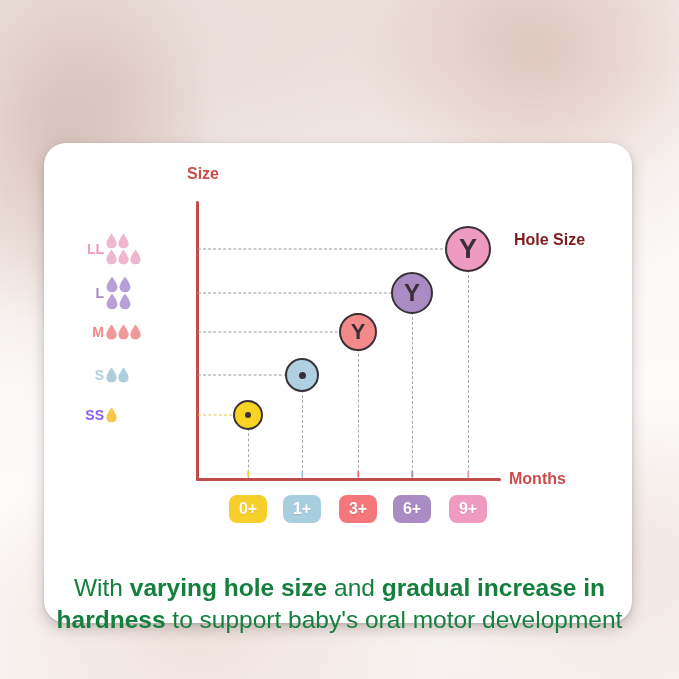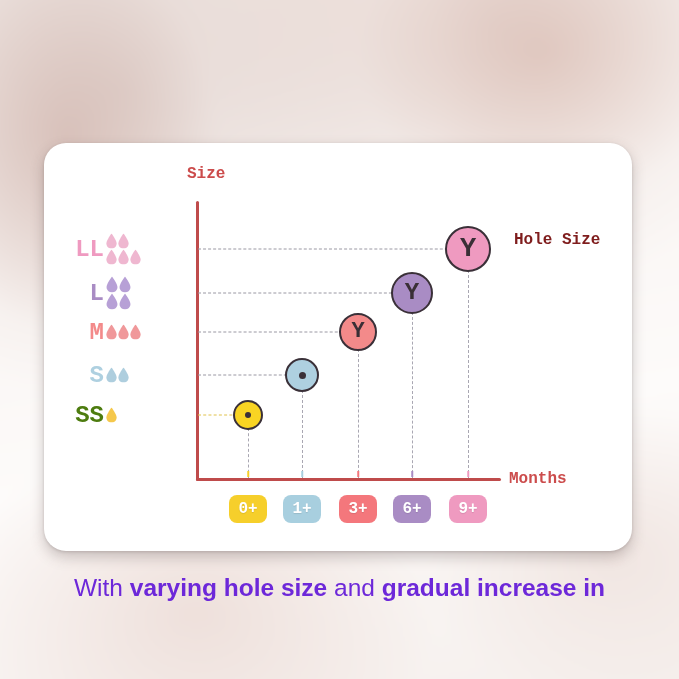--- a/index.html
+++ b/index.html
@@ -41,25 +41,24 @@
     line-height:1.16;
     letter-spacing:-0.4px;
     text-shadow:0 1px 2px rgba(255,255,255,.8);
   }
   #title .line { display:block; white-space:nowrap; }
 
   
   #card {
     position:absolute;
     left:44px; top:143px;
-    width:588px; height:408px;
+    width:588px; height:480px;
     background:#fff;
     border-radius:22px;
     box-shadow:0 6px 14px rgba(70,55,55,.26), 0 1px 3px rgba(70,55,55,.18);
-    font-family:Liberation Mono, monospace;
   }
 
   
   #plot { position:absolute; inset:0; }
 
   .axis-line { position:absolute; background:#bf4b4b; }
   #y-axis { left:152px; top:58px;  width:2.5px; height:280px; border-radius:2px; }
   #x-axis { left:152px; top:335px; width:305px; height:2.5px; border-radius:2px; }
 
   .axis-title {
@@ -71,21 +70,21 @@
   #size-title   { left:143px; top:22px; }
   #months-title { left:465px; top:327px; }
   #hole-title   { left:470px; top:88px; color:#7f1d1d; }
 
   
   .row { position:absolute; left:0; width:100%; height:0; }
   .row-label {
     position:absolute;
     right:calc(100% - 60px);
     transform:translateY(-50%);
-    font-size:24px; font-weight:bold;
+    font-size:14px; font-weight:bold;
     text-align:left;
     white-space:nowrap;
   }
   .drops {
     position:absolute;
     left:62px;
     transform:translateY(-50%);
     width:48px;
     display:flex; flex-wrap:wrap; justify-content:flex-start;
     gap:1.5px 1px;
@@ -141,21 +140,21 @@
   .tick {
     position:absolute;
     transform:translateX(-50%);
     width:1.5px; height:6px;
   }
 
   
   #caption {
     position:absolute; left:18px; right:18px; top:572px;
     text-align:center;
-    color:#6d28d9;
+    color:#15803d;
     font-size:24.5px;
     line-height:1.30;
   }
   #caption b { font-weight:bold; }
   #caption .cline { display:block; white-space:nowrap; }
 </style>
 </head>
 <body>
 
 <div id="backdrop"></div>
@@ -242,21 +241,21 @@
               <svg width="11" height="15" viewBox="0 0 16 22" class="drop">
                 <path d="M8 0 C8 0 15.5 10 15.5 14.6 C15.5 19 12.1 22 8 22 C3.9 22 0.5 19 0.5 14.6 C0.5 10 8 0 8 0 Z" fill="#aecede"></path>
               </svg>
               <svg width="11" height="15" viewBox="0 0 16 22" class="drop">
                 <path d="M8 0 C8 0 15.5 10 15.5 14.6 C15.5 19 12.1 22 8 22 C3.9 22 0.5 19 0.5 14.6 C0.5 10 8 0 8 0 Z" fill="#aecede"></path>
               </svg>
             </div>
           </div>
         </div>
         <div class="row" style="top: 272px;">
-          <div class="row-label" style="color: #4d7c0f;">SS</div>
+          <div class="row-label" style="color: #8b5cf6;">SS</div>
           <div class="drops center-rows">
             <div class="drow">
               <svg width="11" height="15" viewBox="0 0 16 22" class="drop">
                 <path d="M8 0 C8 0 15.5 10 15.5 14.6 C15.5 19 12.1 22 8 22 C3.9 22 0.5 19 0.5 14.6 C0.5 10 8 0 8 0 Z" fill="#f5c84c"></path>
               </svg>
             </div>
           </div>
         </div>
       </div>
     <div id="grid-layer">
@@ -295,13 +294,14 @@
         <div class="badge" style="left: 368px; top: 352px; background: rgb(169, 140, 196);">6+</div>
         <div class="tick" style="left: 424px; top: 328px; background: rgb(239, 154, 192);"></div>
         <div class="badge" style="left: 424px; top: 352px; background: rgb(239, 154, 192);">9+</div>
       </div>
 
   </div>
 </div>
 
 <div id="caption">
   <span class="cline"><span>With </span><b>varying hole size</b><span> and </span><b>gradual increase in</b></span>
+  <span class="cline"><b>hardness</b><span> to support baby's oral motor development</span></span>
 </div>
 
 </body></html>

